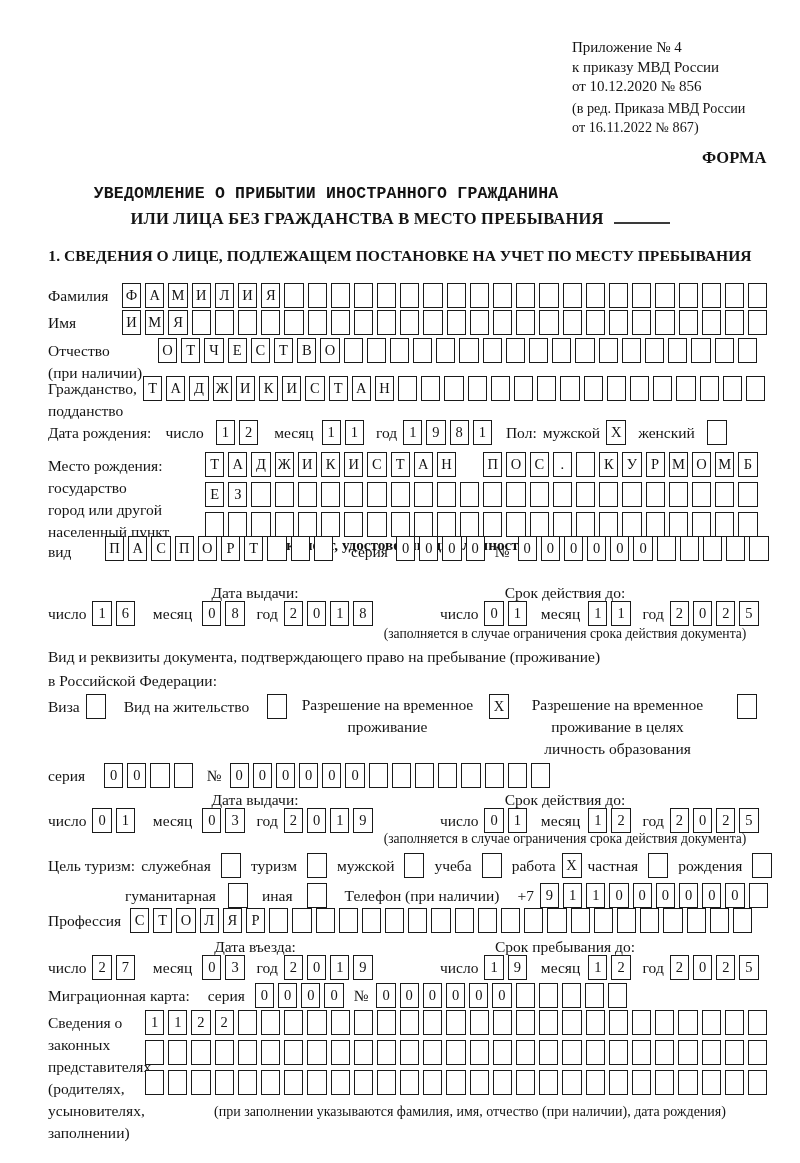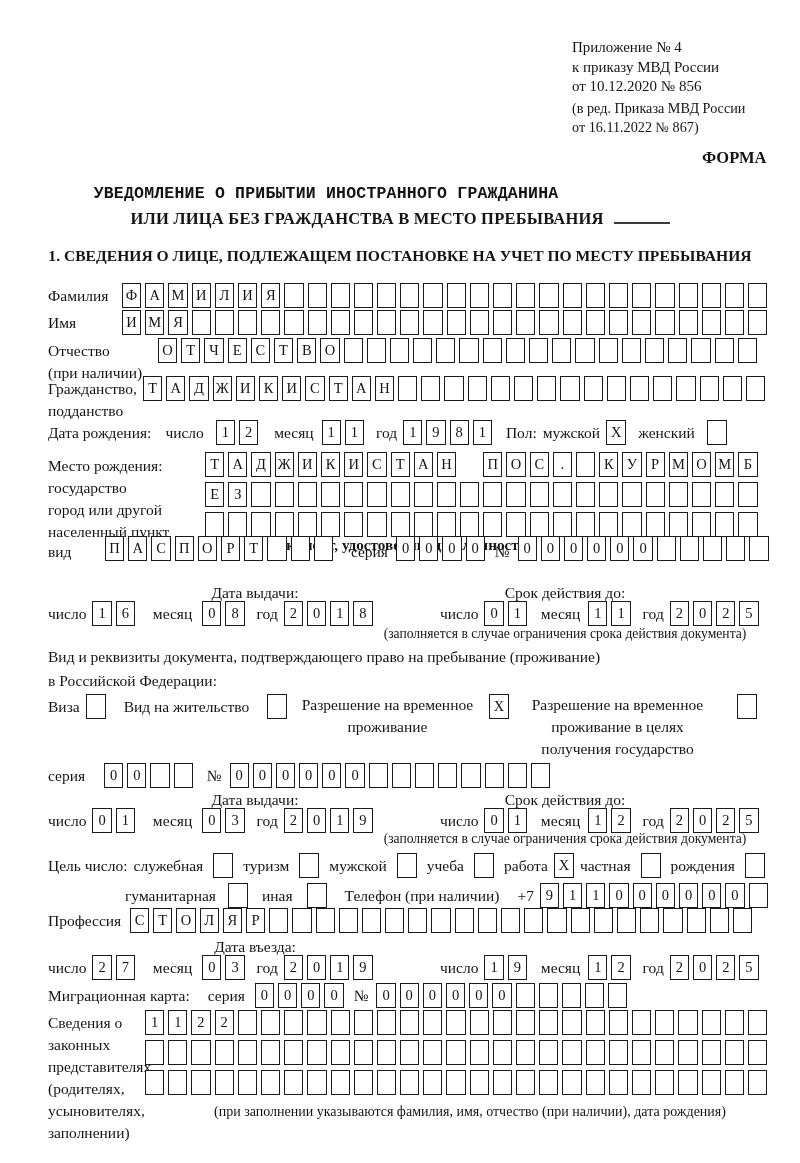--- a/index.html
+++ b/index.html
@@ -384,21 +384,21 @@
     <span class="ml18 checkbox"></span>
   </div>
   <div class="abs center lh22" style="top:694px;left:295px;width:185px;">
     <div>Разрешение на временное</div>
     <div>проживание</div>
   </div>
   <div class="abs checkbox" style="top:694px;left:489px;">X</div>
   <div class="abs center lh22" style="top:694px;left:515px;width:205px;">
     <div>Разрешение на временное</div>
     <div>проживание в целях</div>
-    <div>получения государство</div>
+    <div>личность образования</div>
   </div>
   <div class="abs checkbox" style="top:694px;left:737px;"></div>
 
   <div class="abs row" style="top:763px;left:48px;">
     <span style="width:56px;">серия</span>
     <span class="cells">
         <span class="cell">0</span>
         <span class="cell">0</span>
         <span class="cell"></span>
         <span class="cell"></span>
@@ -459,21 +459,21 @@
     <span class="cells ml6">
         <span class="cell">2</span>
         <span class="cell">0</span>
         <span class="cell">2</span>
         <span class="cell">5</span>
       </span>
   </div>
   <div class="abs small center" style="top:831px;left:360px;width:410px;">(заполняется в случае ограничения срока действия документа)</div>
 
   <div class="abs row" style="top:853px;left:48px;">
-    <span>Цель число:</span>
+    <span>Цель туризм:</span>
     <span class="ml6">служебная</span>
     <span class="ml10 checkbox"></span>
     <span class="ml10">туризм</span>
     <span class="ml10 checkbox"></span>
     <span class="ml10">мужской</span>
     <span class="ml10 checkbox"></span>
     <span class="ml10">учеба</span>
     <span class="ml10 checkbox"></span>
     <span class="ml10">работа</span>
     <span class="ml6 checkbox">X</span>
@@ -531,20 +531,21 @@
         <span class="cell"></span>
         <span class="cell"></span>
         <span class="cell"></span>
         <span class="cell"></span>
         <span class="cell"></span>
         <span class="cell"></span>
       </span>
   </div>
 
   <div class="abs center" style="top:938px;left:150px;width:210px;">Дата въезда:</div>
+  <div class="abs center" style="top:938px;left:460px;width:210px;">Срок пребывания до:</div>
 
   <div class="abs row" style="top:955px;left:48px;">
     <span>число</span>
     <span class="cells ml6">
         <span class="cell">2</span>
         <span class="cell">7</span>
       </span>
     <span class="ml14">месяц</span>
     <span class="cells ml10">
         <span class="cell">0</span>

